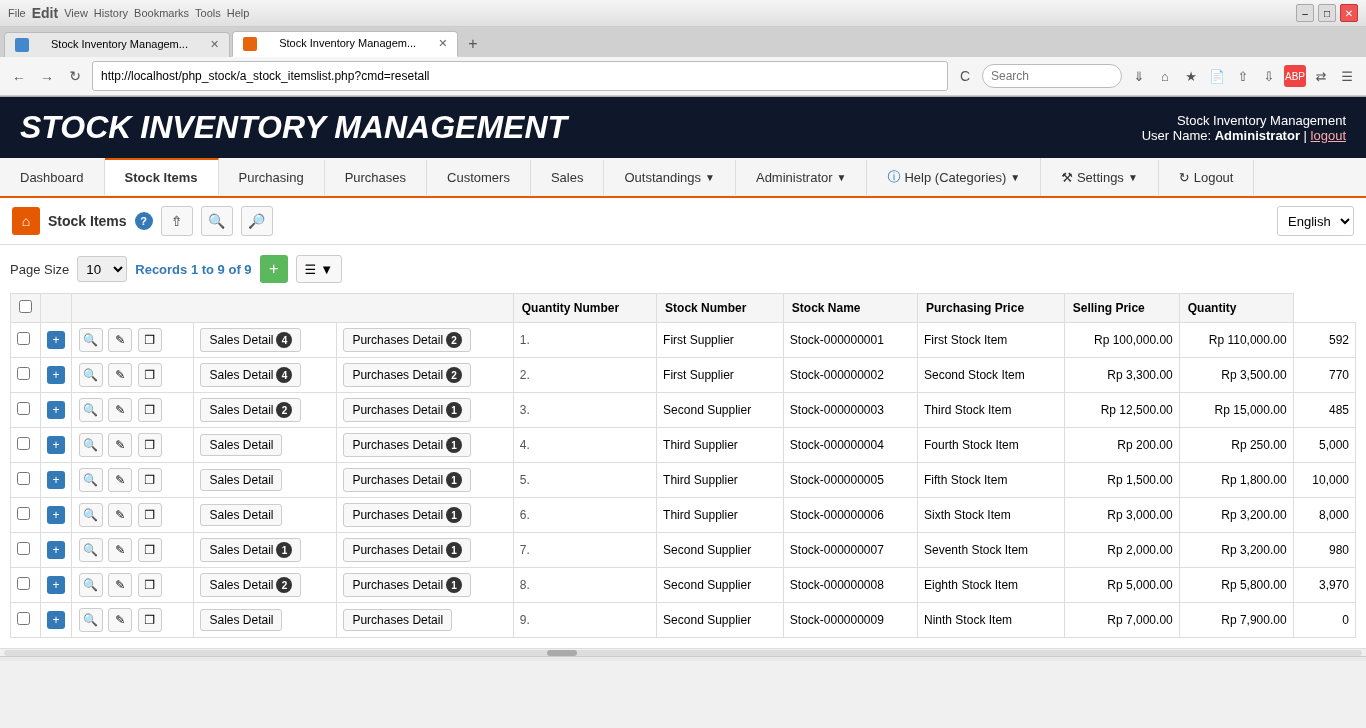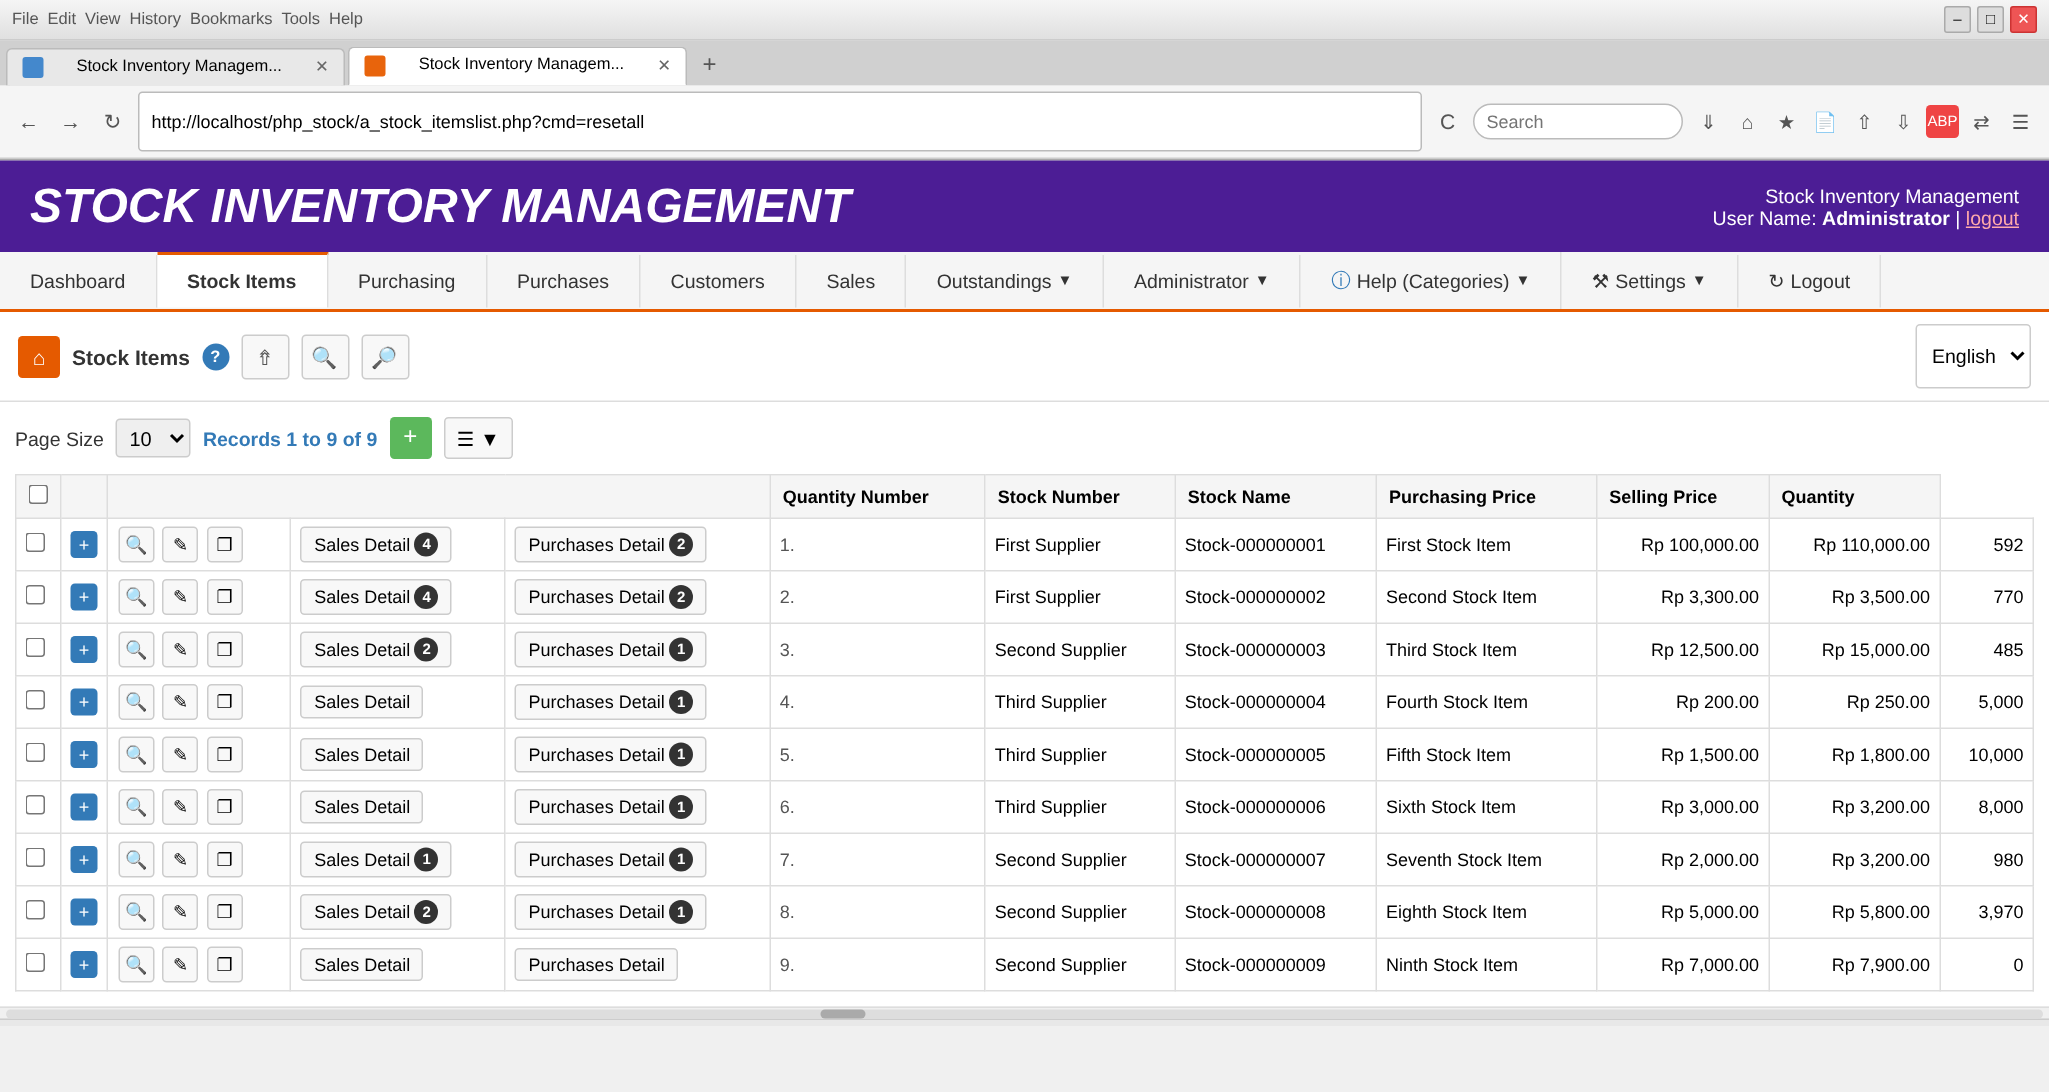--- a/index.html
+++ b/index.html
@@ -16,44 +16,44 @@
     .tab-bar { display: flex; align-items: flex-end; padding: 4px 4px 0; gap: 2px; background: #d0d0d0; }
     .tab { display: flex; align-items: flex-start; gap: 22px; padding: 5px 10px; background: #e8e8e8; border: 1px solid #bbb; border-bottom: none; border-radius: 4px 4px 0 0; font-size: 11px; cursor: pointer; }
     .tab.active { background: white; border-bottom: 1px solid white; }
     .tab-icon { width: 14px; height: 14px; background: #4488cc; border-radius: 2px; display: inline-block; }
     .tab-icon.orange { background: #e8640c; }
     .tab-close { font-size: 11px; color: #666; cursor: pointer; }
     .tab-new { padding: 4px 8px; background: transparent; border: none; font-size: 16px; cursor: pointer; color: #555; }
 
     .address-bar { display: flex; align-items: center; padding: 4px 8px; gap: 6px; background: #f5f5f5; border-bottom: 1px solid #ccc; }
     .nav-btn { width: 22px; height: 22px; border: none; background: transparent; font-size: 14px; cursor: pointer; color: #555; display: flex; align-items: center; justify-content: center; }
-    .url-box { flex: 1; height: 40px; border: 1px solid #bbb; border-radius: 3px; padding: 0 8px; font-size: 12px; background: white; }
+    .url-box { flex: 1; height: 30px; border: 1px solid #bbb; border-radius: 3px; padding: 0 8px; font-size: 12px; background: white; }
     .search-box { width: 140px; height: 24px; border: 1px solid #bbb; border-radius: 12px; padding: 0 8px; font-size: 12px; }
     .icon-btns { display: flex; gap: 4px; align-items: center; }
     .icon-btn { width: 22px; height: 22px; display: flex; align-items: center; justify-content: center; font-size: 13px; color: #555; cursor: pointer; }
 
     
-    .app-header { background: #4c1d95; padding: 12px 20px; display: flex; justify-content: space-between; align-items: center; }
+    .app-header { background: #0f172a; padding: 12px 20px; display: flex; justify-content: space-between; align-items: center; }
     .app-title { color: white; font-size: 32px; font-weight: bold; font-style: italic; }
     .app-header-right { color: white; text-align: right; font-size: 13px; }
     .app-header-right .logout-link { color: #ffaaaa; cursor: pointer; text-decoration: underline; }
 
     
     .nav-menu { background: #f5f5f5; border-bottom: 2px solid #e55a00; display: flex; align-items: center; padding: 0 0; }
     .nav-item { padding: 10px 20px; cursor: pointer; font-size: 13px; color: #333; border-right: 1px solid #ddd; display: flex; align-items: center; gap: 4px; }
     .nav-item.active { background: white; border-top: 2px solid #e55a00; margin-top: -2px; font-weight: bold; }
     .nav-item .chevron { font-size: 10px; }
 
     
     .toolbar { padding: 8px 12px; background: white; border-bottom: 1px solid #ddd; display: flex; align-items: center; gap: 8px; }
     .toolbar-home { width: 28px; height: 28px; background: #e55a00; color: white; border: none; border-radius: 3px; cursor: pointer; display: flex; align-items: center; justify-content: center; font-size: 14px; }
     .toolbar-label { font-size: 14px; font-weight: bold; color: #333; }
     .help-icon { width: 18px; height: 18px; background: #337ab7; color: white; border-radius: 50%; font-size: 11px; display: inline-flex; align-items: center; justify-content: center; font-weight: bold; cursor: pointer; }
     .toolbar-btn { width: 32px; height: 30px; border: 1px solid #ccc; background: #f8f8f8; border-radius: 3px; cursor: pointer; display: flex; align-items: center; justify-content: center; font-size: 14px; color: #555; }
-    .lang-select { margin-left: auto; height: 43px; border: 1px solid #ccc; border-radius: 3px; padding: 0 6px; font-size: 13px; background: white; cursor: pointer; }
+    .lang-select { margin-left: auto; height: 30px; border: 1px solid #ccc; border-radius: 3px; padding: 0 6px; font-size: 13px; background: white; cursor: pointer; }
 
     
     .table-area { background: white; padding: 10px; }
     .table-controls { display: flex; align-items: center; gap: 8px; margin-bottom: 10px; }
     .page-size-label { font-size: 13px; color: #333; }
     .page-size-select { width: 50px; height: 26px; border: 1px solid #ccc; border-radius: 3px; padding: 0 4px; }
     .records-info { font-size: 13px; color: #337ab7; font-weight: bold; }
     .add-btn { width: 28px; height: 28px; background: #5cb85c; color: white; border: none; border-radius: 3px; cursor: pointer; font-size: 16px; display: flex; align-items: center; justify-content: center; }
     .menu-btn { height: 28px; border: 1px solid #ccc; background: #f8f8f8; border-radius: 3px; cursor: pointer; padding: 0 8px; display: flex; align-items: center; gap: 4px; font-size: 13px; }
 
@@ -82,21 +82,21 @@
     .scrollbar-thumb { width: 30px; height: 6px; background: #aaa; border-radius: 3px; position: absolute; left: 40%; }
   </style>
 </head>
 <body>
 
 <div class="browser-chrome">
 
   <div class="title-bar">
     <div class="title-bar-left">
       <span style="font-size:11px; color:#555;">File</span>
-      <span style="font-size:11px; color:#555;">Edit</span>
+      <span style="font-size:14px; color:#555;font-weight:bold;">Edit</span>
       <span style="font-size:11px; color:#555;">View</span>
       <span style="font-size:11px; color:#555;">History</span>
       <span style="font-size:11px; color:#555;">Bookmarks</span>
       <span style="font-size:11px; color:#555;">Tools</span>
       <span style="font-size:11px; color:#555;">Help</span>
     </div>
     <div class="title-bar-right">
       <span class="win-btn">–</span>
       <span class="win-btn">□</span>
       <span class="win-btn close">✕</span>

